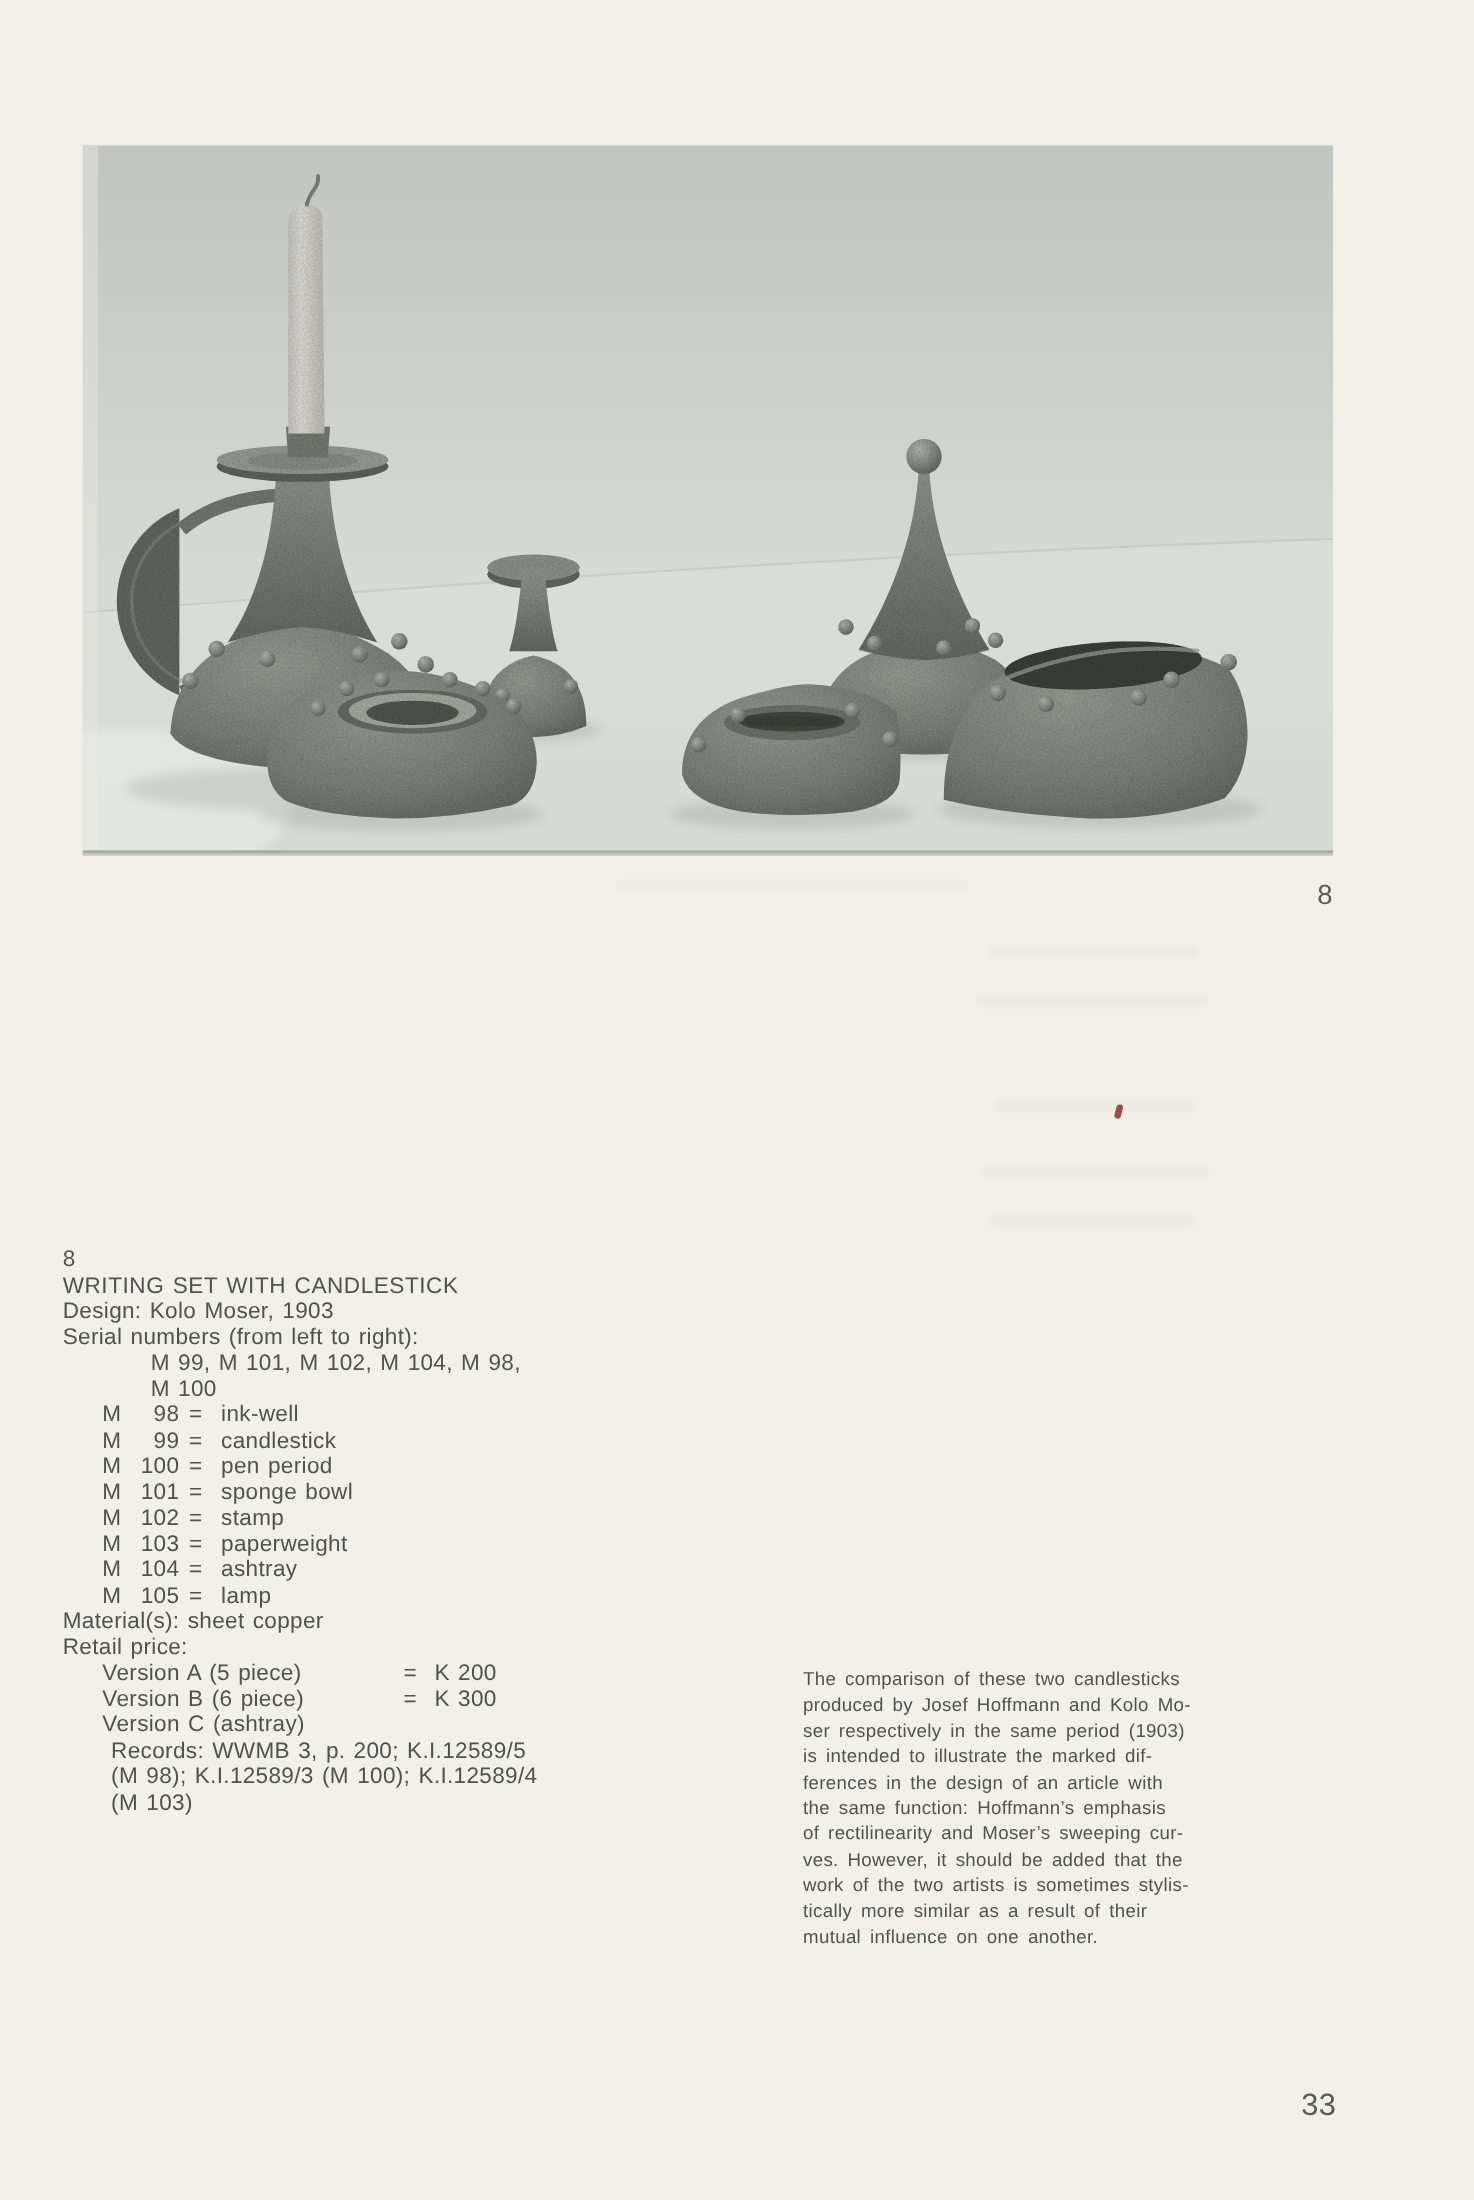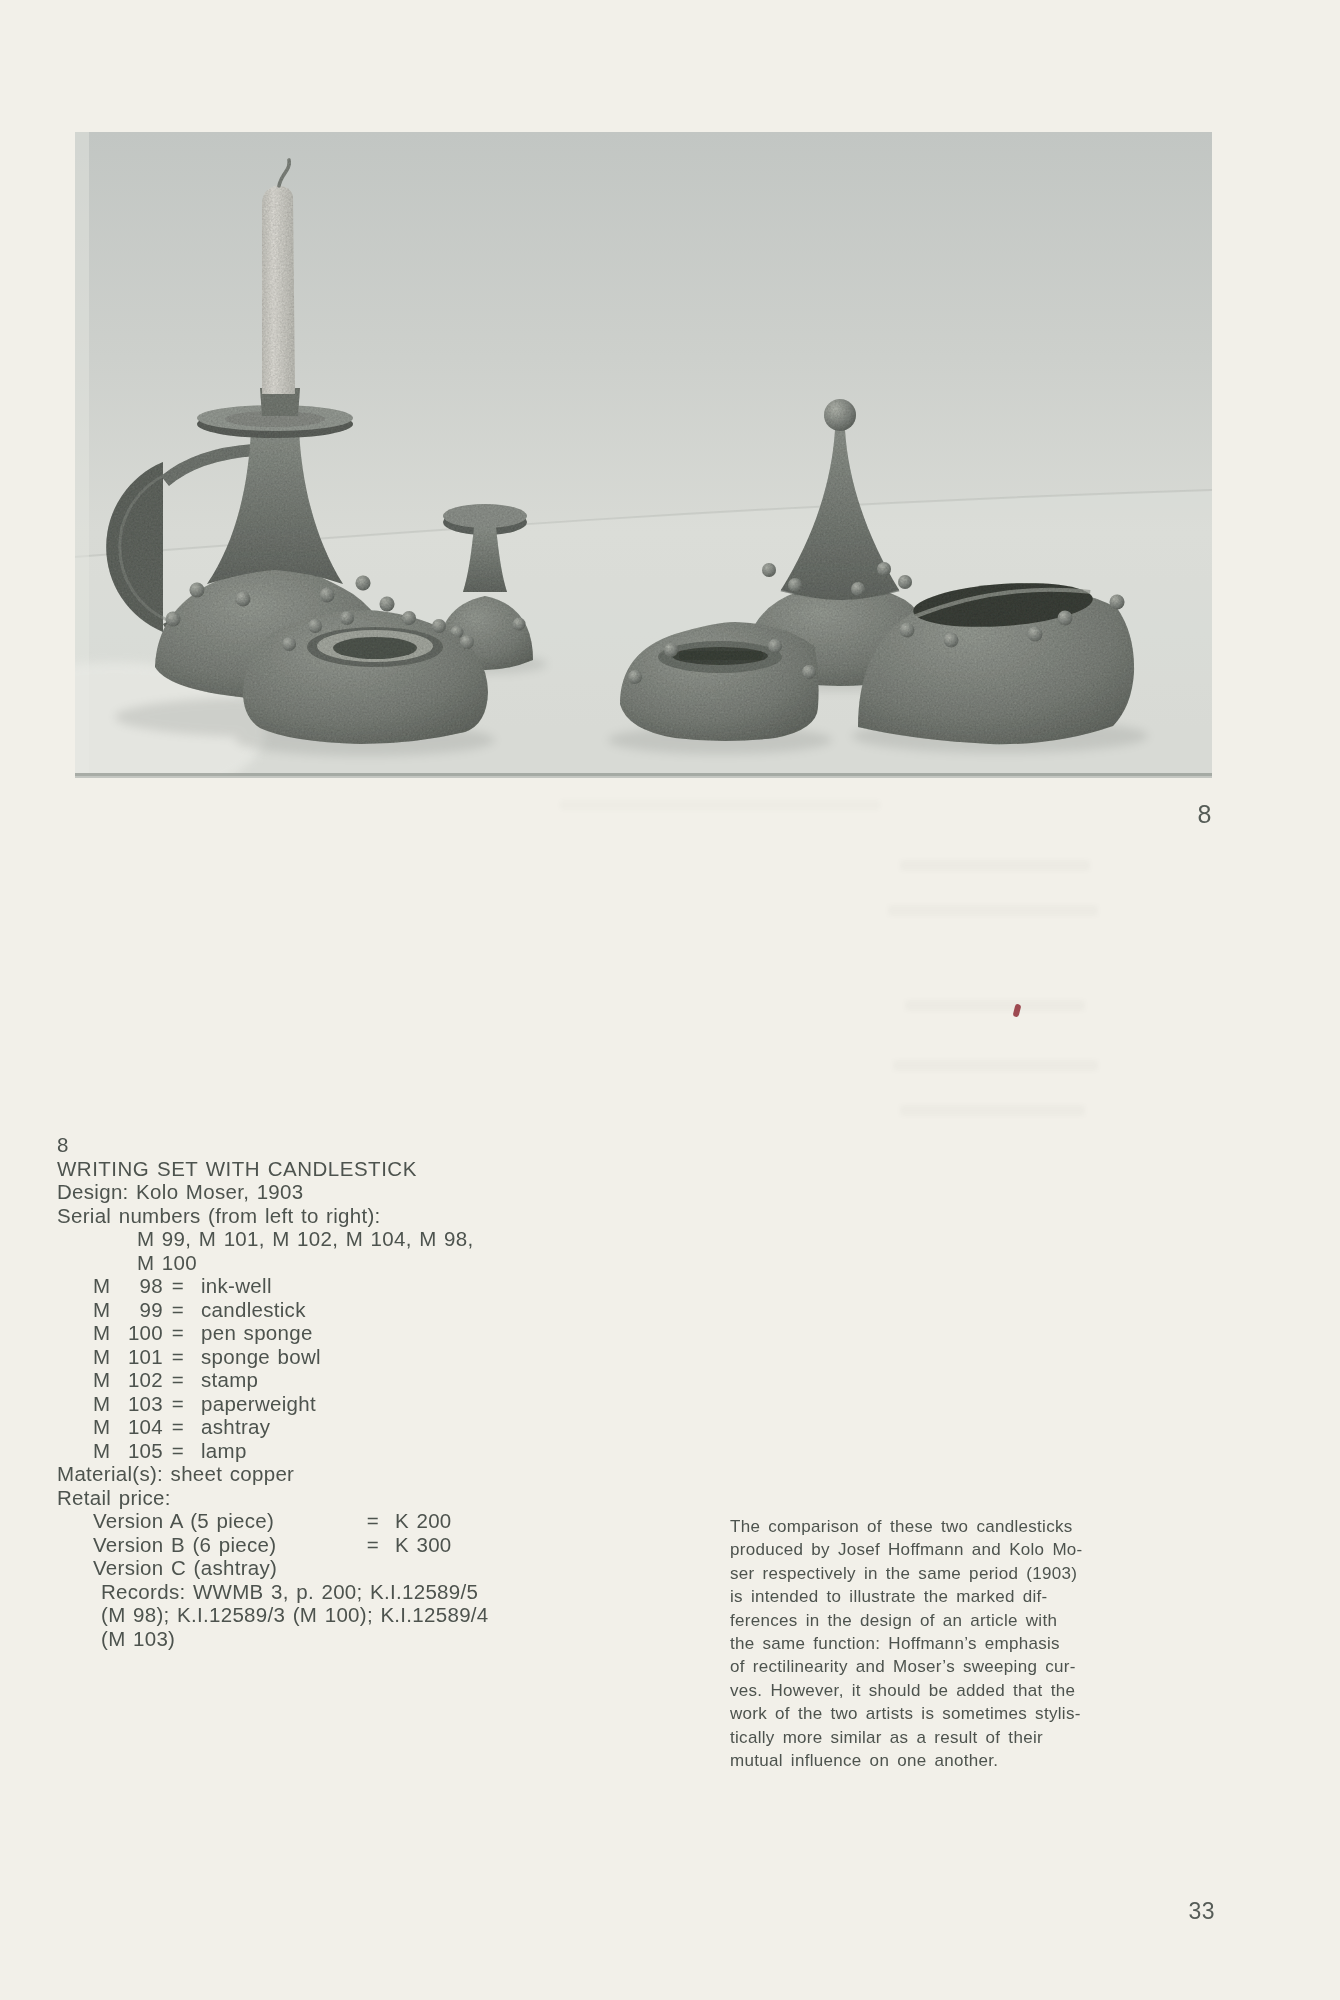--- a/index.html
+++ b/index.html
@@ -35,21 +35,21 @@
   .retail-row{display:flex;padding-left:36px;}
   .retail-label{width:262px;}
   .retail-eq{width:36px;text-align:center;}
   .retail-price{padding-left:4px;}
   .commentary{
     position:absolute;left:686px;top:1515px;width:520px;
     font-size:17px;line-height:23.4px;word-spacing:3px;letter-spacing:.3px;
   }
   .page-num{
     position:absolute;left:1015px;top:1898px;width:200px;
-    text-align:right;font-size:23px;color:#565c57;letter-spacing:.5px;
+    text-align:right;font-size:28px;color:#565c57;letter-spacing:.5px;
   }
   .red-mark{
     position:absolute;left:1014px;top:1004px;width:6px;height:13px;
     border-radius:3px;transform:rotate(14deg);opacity:.85;
   }
   .showthrough{position:absolute;left:0;top:0;width:1340px;height:2000px;pointer-events:none;}
   .showthrough i{
     position:absolute;display:block;background:#7a8078;opacity:.045;
     filter:blur(2px);border-radius:2px;
   }
@@ -247,21 +247,21 @@
       <div class="equiv-row">
         <span class="equiv-m">M</span>
           <span class="equiv-num">99</span>
           <span class="equiv-eq">=</span>
           <span class="equiv-label">candlestick</span>
       </div>
       <div class="equiv-row">
         <span class="equiv-m">M</span>
           <span class="equiv-num">100</span>
           <span class="equiv-eq">=</span>
-          <span class="equiv-label">pen sponge</span>
+          <span class="equiv-label">pen period</span>
       </div>
       <div class="equiv-row">
         <span class="equiv-m">M</span>
           <span class="equiv-num">101</span>
           <span class="equiv-eq">=</span>
           <span class="equiv-label">sponge bowl</span>
       </div>
       <div class="equiv-row">
         <span class="equiv-m">M</span>
           <span class="equiv-num">102</span>

